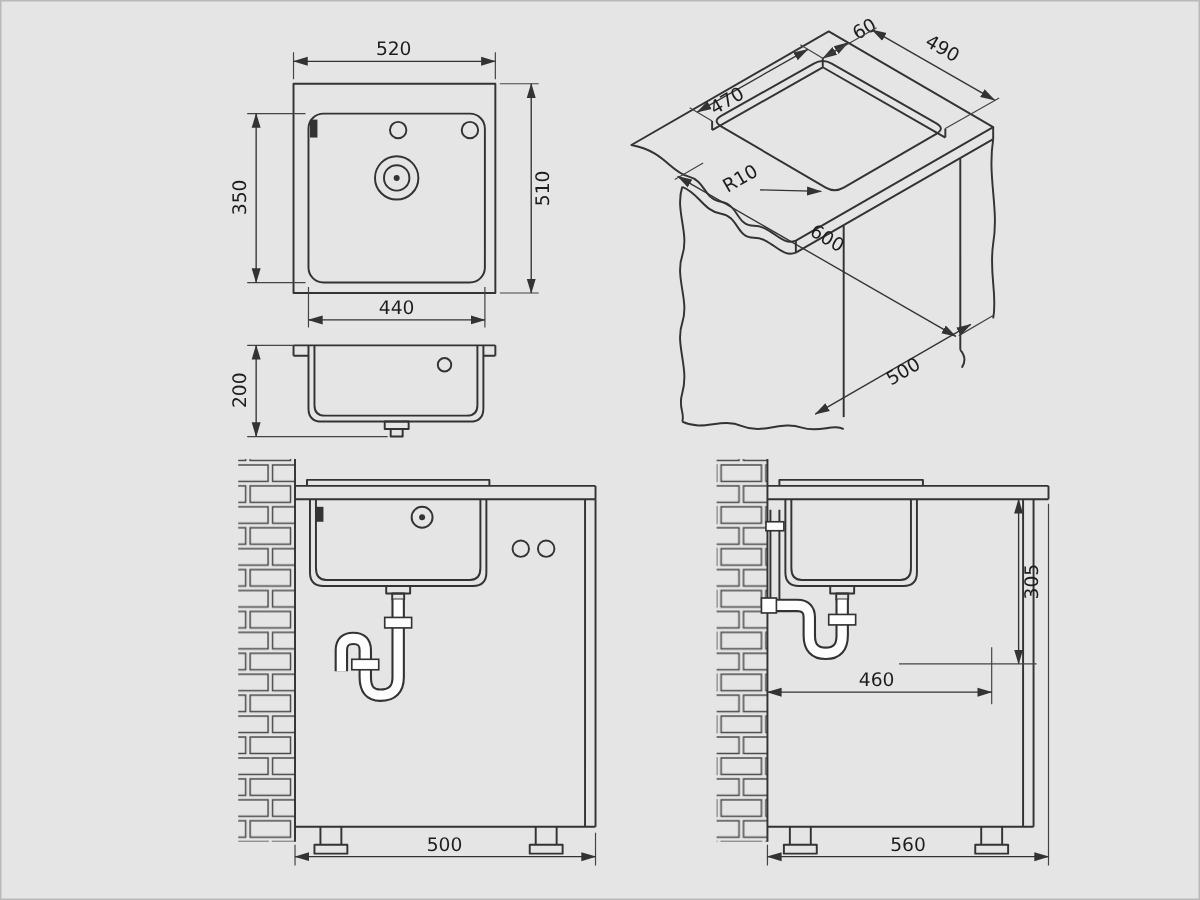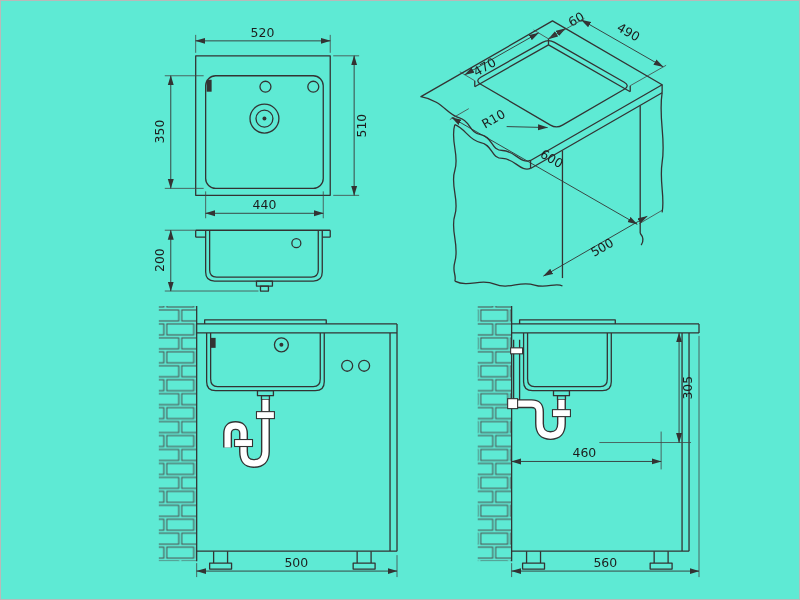--- a/index.html
+++ b/index.html
@@ -1,16 +1,16 @@
 <!DOCTYPE html>
 <html><head>
 <meta charset="utf-8">
 <style>
   html,body{margin:0;padding:0;background:#fff;}
-  .frame{width:798px;height:598px;border:1px solid #b9b9b9;background:#5eead4;overflow:hidden;}
+  .frame{width:798px;height:598px;border:1px solid #b9b9b9;background:#e5e5e5;overflow:hidden;}
   svg{display:block;}
   .ln{stroke:#333;stroke-width:1.3;fill:none;stroke-linejoin:round;}
   .thin{stroke:#444;stroke-width:0.8;fill:none;}
   .dim{stroke:#333;stroke-width:0.9;fill:none;}
   .pipe-o{stroke:#333;stroke-width:9;fill:none;stroke-linejoin:round;}
   .pipe-i{stroke:#fff;stroke-width:6.2;fill:none;stroke-linejoin:round;}
   .nut{fill:#fff;stroke:#333;stroke-width:1.1;}
   .dark{fill:#333;stroke:none;}
   .t{font-family:"DejaVu Sans","Liberation Sans",sans-serif;font-size:12.5px;fill:#1d1d1d;}
 </style>

